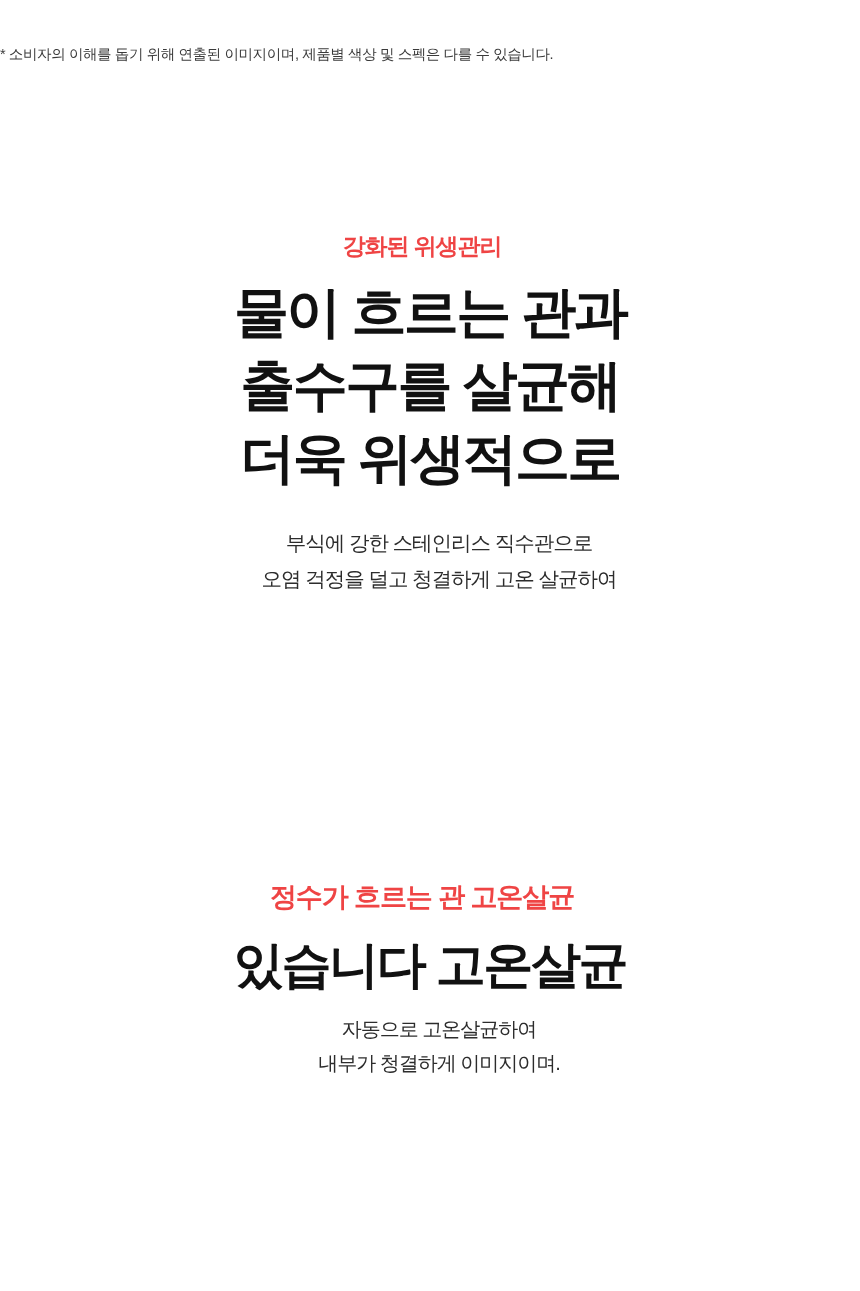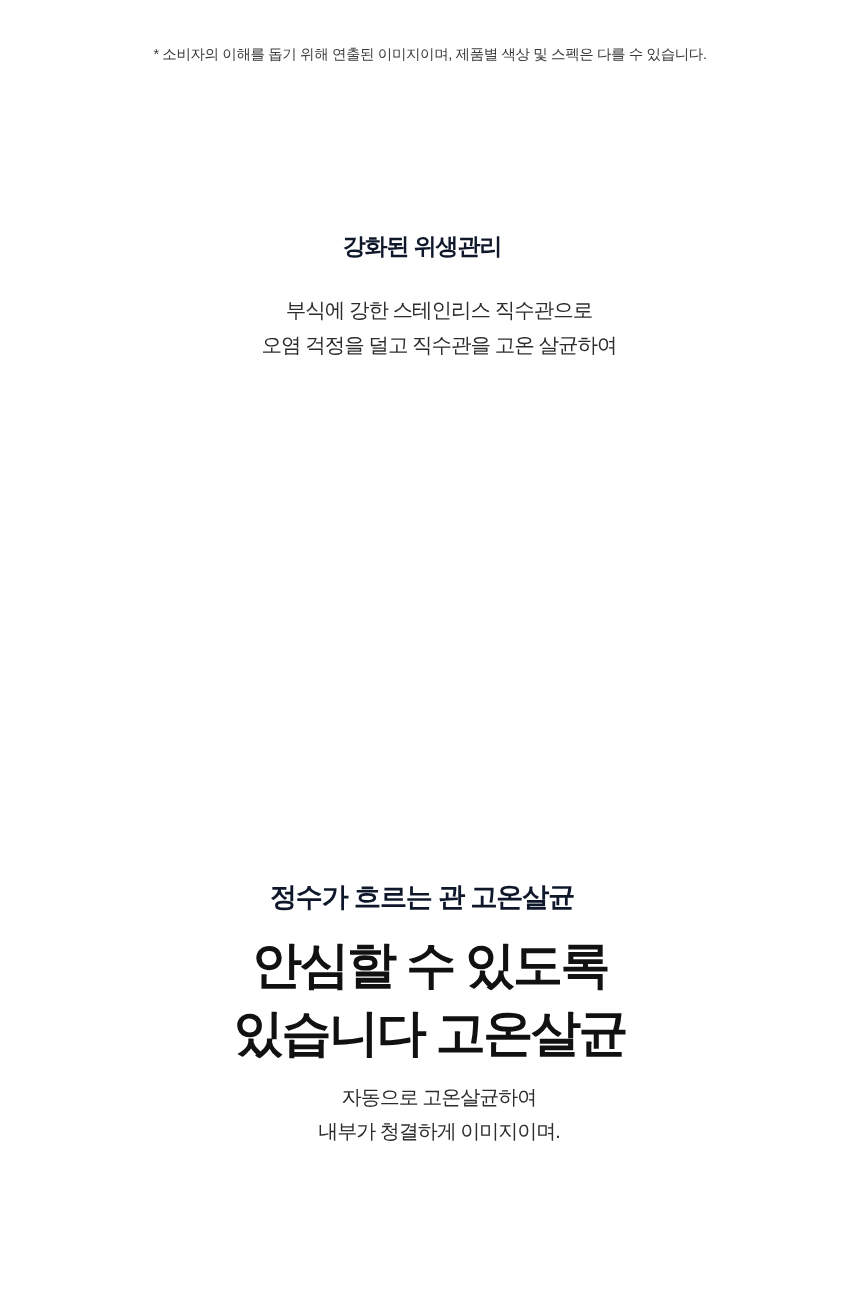--- a/index.html
+++ b/index.html
@@ -22,40 +22,39 @@
     position: relative;
     box-sizing: border-box;
   }
 
   
   .disclaimer {
     position: absolute;
     top: 44px;
     left: 0;
     width: 860px;
-    text-align: center;
     font-size: 14.5px;
     line-height: 1.4;
     color: #3a3a3a;
     letter-spacing: -0.4px;
     font-weight: 400;
   }
 
   
   .section {
     position: absolute;
     left: 0;
     width: 860px;
     text-align: center;
   }
 
   .eyebrow {
     font-size: 23px;
     font-weight: 700;
-    color: #0f172a;
+    color: #ef4444;
     letter-spacing: -1.1px;
     line-height: 1.3;
     margin: 0 16px 14px 0;
   }
 
   .headline {
     font-size: 54px;
     font-weight: 700;
     color: #111111;
     letter-spacing: -2.6px;
@@ -107,30 +106,34 @@
 </style>
 </head>
 <body>
 
 <div class="page">
 
   <div class="disclaimer">* 소비자의 이해를 돕기 위해 연출된 이미지이며, 제품별 색상 및 스펙은 다를 수 있습니다.</div>
 
   <div class="section" id="section-hygiene">
     <p class="eyebrow">강화된 위생관리</p>
+    <h2 class="headline">
+      <span class="hl-line">물이 흐르는 관과</span>
+      <span class="hl-line">출수구를 살균해</span>
+      <span class="hl-line">더욱 위생적으로</span>
+    </h2>
     <div class="body-copy">
       <span class="bc-line">부식에 강한 스테인리스 직수관으로</span>
-      <span class="bc-line">오염 걱정을 덜고 직수관을 고온 살균하여</span>
+      <span class="bc-line">오염 걱정을 덜고 청결하게 고온 살균하여</span>
     </div>
   </div>
 
   <div class="section" id="section-sterilize">
     <p class="eyebrow">정수가 흐르는 관 고온살균</p>
     <h2 class="headline">
-      <span class="hl-line">안심할 수 있도록</span>
       <span class="hl-line">있습니다 고온살균</span>
     </h2>
     <div class="body-copy">
       <span class="bc-line">자동으로 고온살균하여</span>
       <span class="bc-line">내부가 청결하게 이미지이며.</span>
     </div>
   </div>
 
 </div>
 

